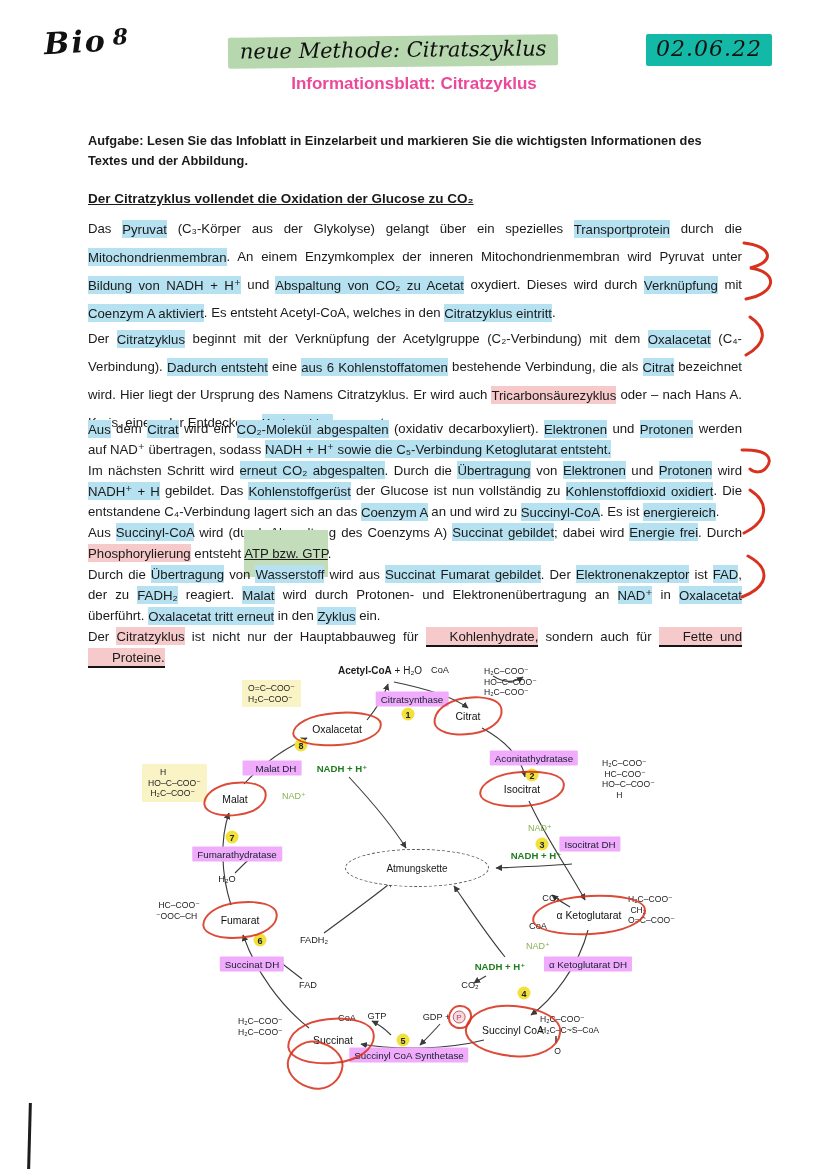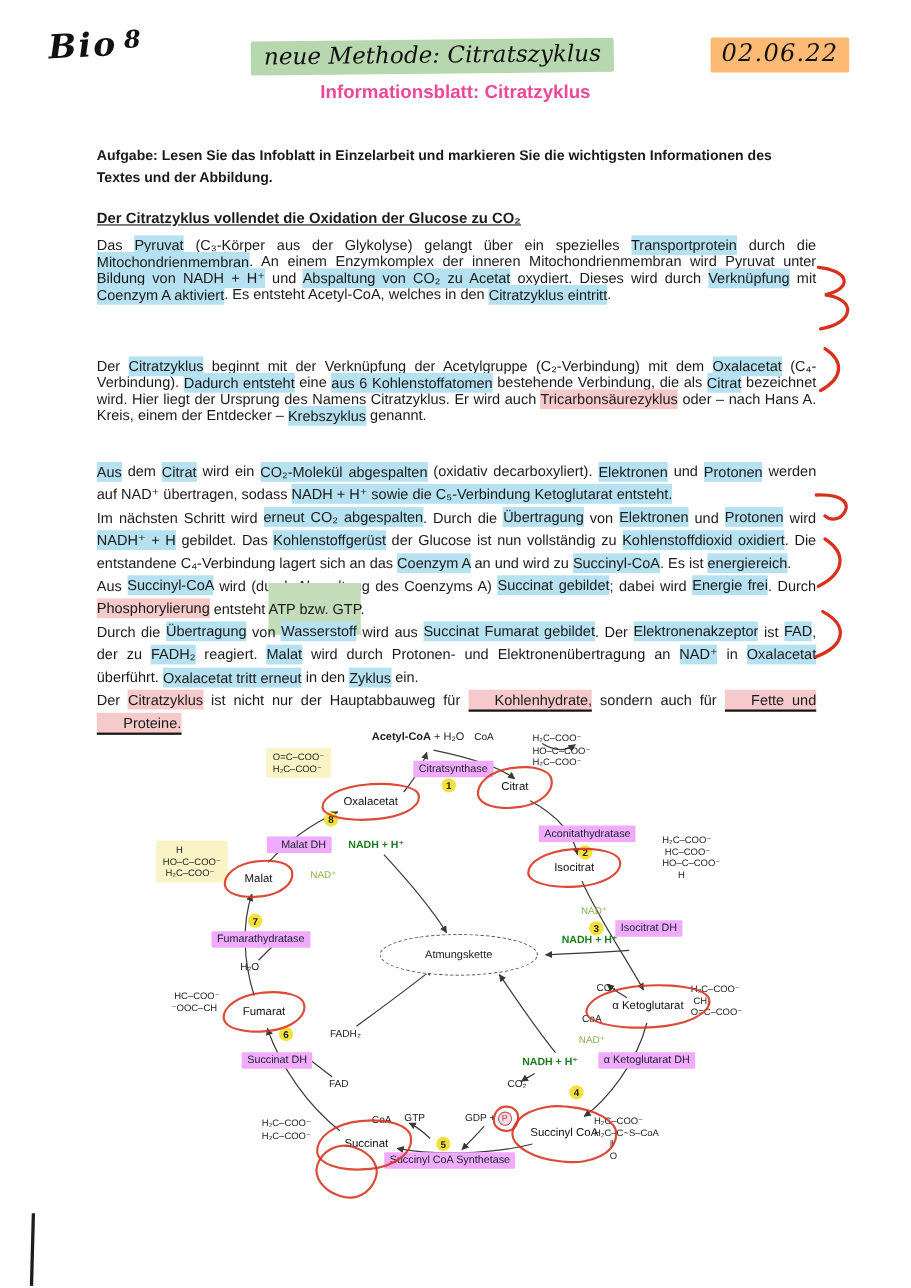--- a/index.html
+++ b/index.html
@@ -7,33 +7,33 @@
     width:828px;height:1171px;background:#ffffff;position:relative;overflow:hidden;
     font-family:"Liberation Sans","DejaVu Sans",sans-serif;color:#1a1a1a;
   }
   .page{position:absolute;inset:0;}
 
   
   .hand{font-family:"DejaVu Serif","Liberation Serif",serif;font-style:italic;color:#111;}
   .hand-bio{position:absolute;top:24px;left:44px;font-size:30px;font-weight:bold;transform:rotate(-3deg);letter-spacing:2px;}
   .hand-bio .sym{font-size:22px;vertical-align:6px;margin-left:6px;}
   .hand-method{position:absolute;top:36px;left:228px;font-size:21px;background:#b7d7ae;padding:2px 12px 5px;transform:rotate(-0.6deg);border-radius:2px;}
-  .hand-date{position:absolute;top:34px;left:646px;font-size:22px;background:#fdba74;padding:2px 10px 5px;border-radius:2px;letter-spacing:1px;}
+  .hand-date{position:absolute;top:34px;left:646px;font-size:22px;background:#14b8a6;padding:2px 10px 5px;border-radius:2px;letter-spacing:1px;}
 
   
   .title{position:absolute;top:74px;left:0;width:100%;text-align:center;font-size:17px;font-weight:bold;color:#ec4899;}
   .task{position:absolute;top:118px;left:88px;width:654px;font-size:12.8px;font-weight:bold;line-height:20px;text-align:left;}
   .heading{position:absolute;top:180px;left:88px;font-size:13.5px;font-weight:bold;text-decoration:underline;}
-  .para{position:absolute;left:88px;width:654px;font-size:13.2px;line-height:15px;text-align:justify;}
+  .para{position:absolute;left:88px;width:654px;font-size:13.2px;line-height:28px;text-align:justify;}
   .subpara{margin:0;}
   #p1{top:202px;} #p2{top:312px;} #p3{top:419px;line-height:20.8px;}
 
   .hl-blue{background:#b6e1f0;padding:1.5px 0;box-decoration-break:clone;-webkit-box-decoration-break:clone;}
   .hl-pink{background:#f6c9ca;padding:1.5px 0;box-decoration-break:clone;-webkit-box-decoration-break:clone;}
-  .hl-green{background:#c3dcba;padding:16px 0;box-decoration-break:clone;-webkit-box-decoration-break:clone;}
+  .hl-green{background:#c3dcba;padding:16px 0;box-decoration-break:clone;text-decoration:underline;-webkit-box-decoration-break:clone;}
   .hand-underline{border-bottom:2.2px solid #151515;padding-left:24px;}
 
   
   .diagram{position:absolute;left:72px;top:658px;width:690px;height:478px;font-size:10px;}
   .arrows{position:absolute;inset:0;z-index:0;}
   .ctr{position:absolute;transform:translate(-50%,-50%);white-space:nowrap;z-index:1;}
   .abs{position:absolute;z-index:1;}
   .enz{background:#f0abfc;padding:2px 5px;font-size:9.8px;color:#14202c;border-radius:1px;}
   .met{font-size:10.4px;color:#111;}
   .formula{white-space:pre;font-size:8.6px;line-height:10.6px;color:#222;}

